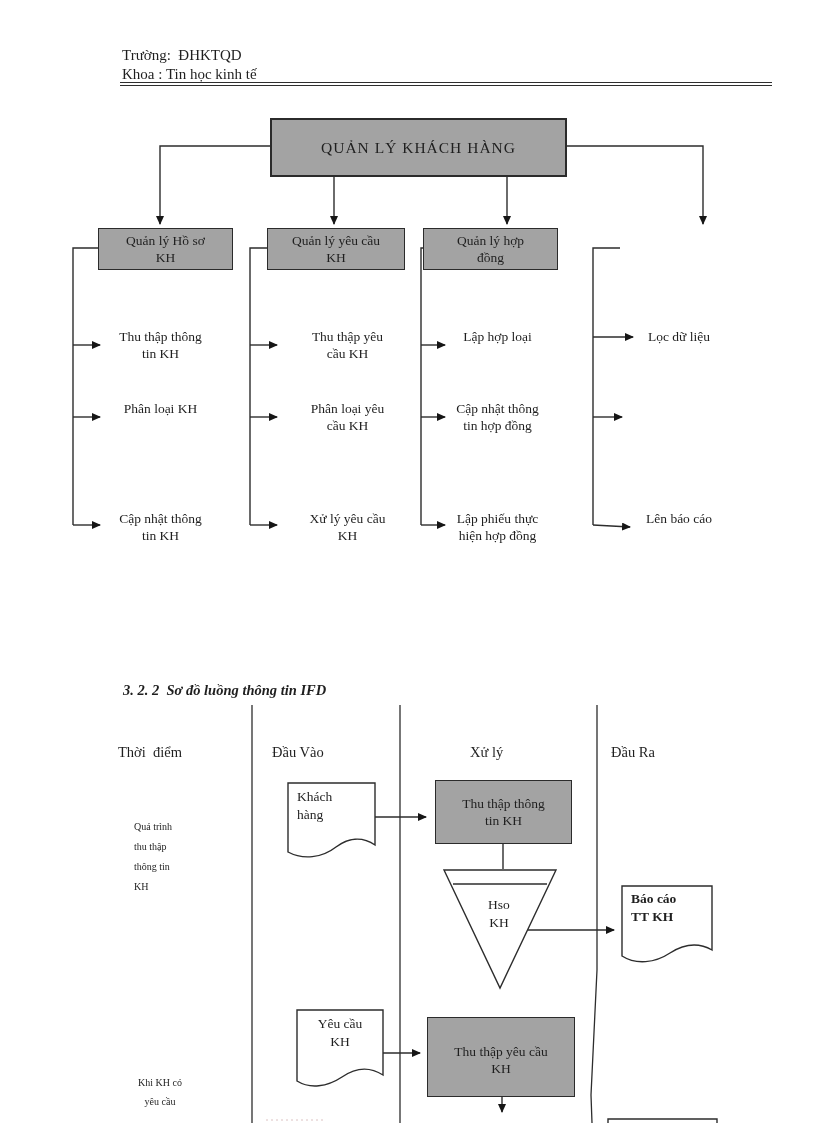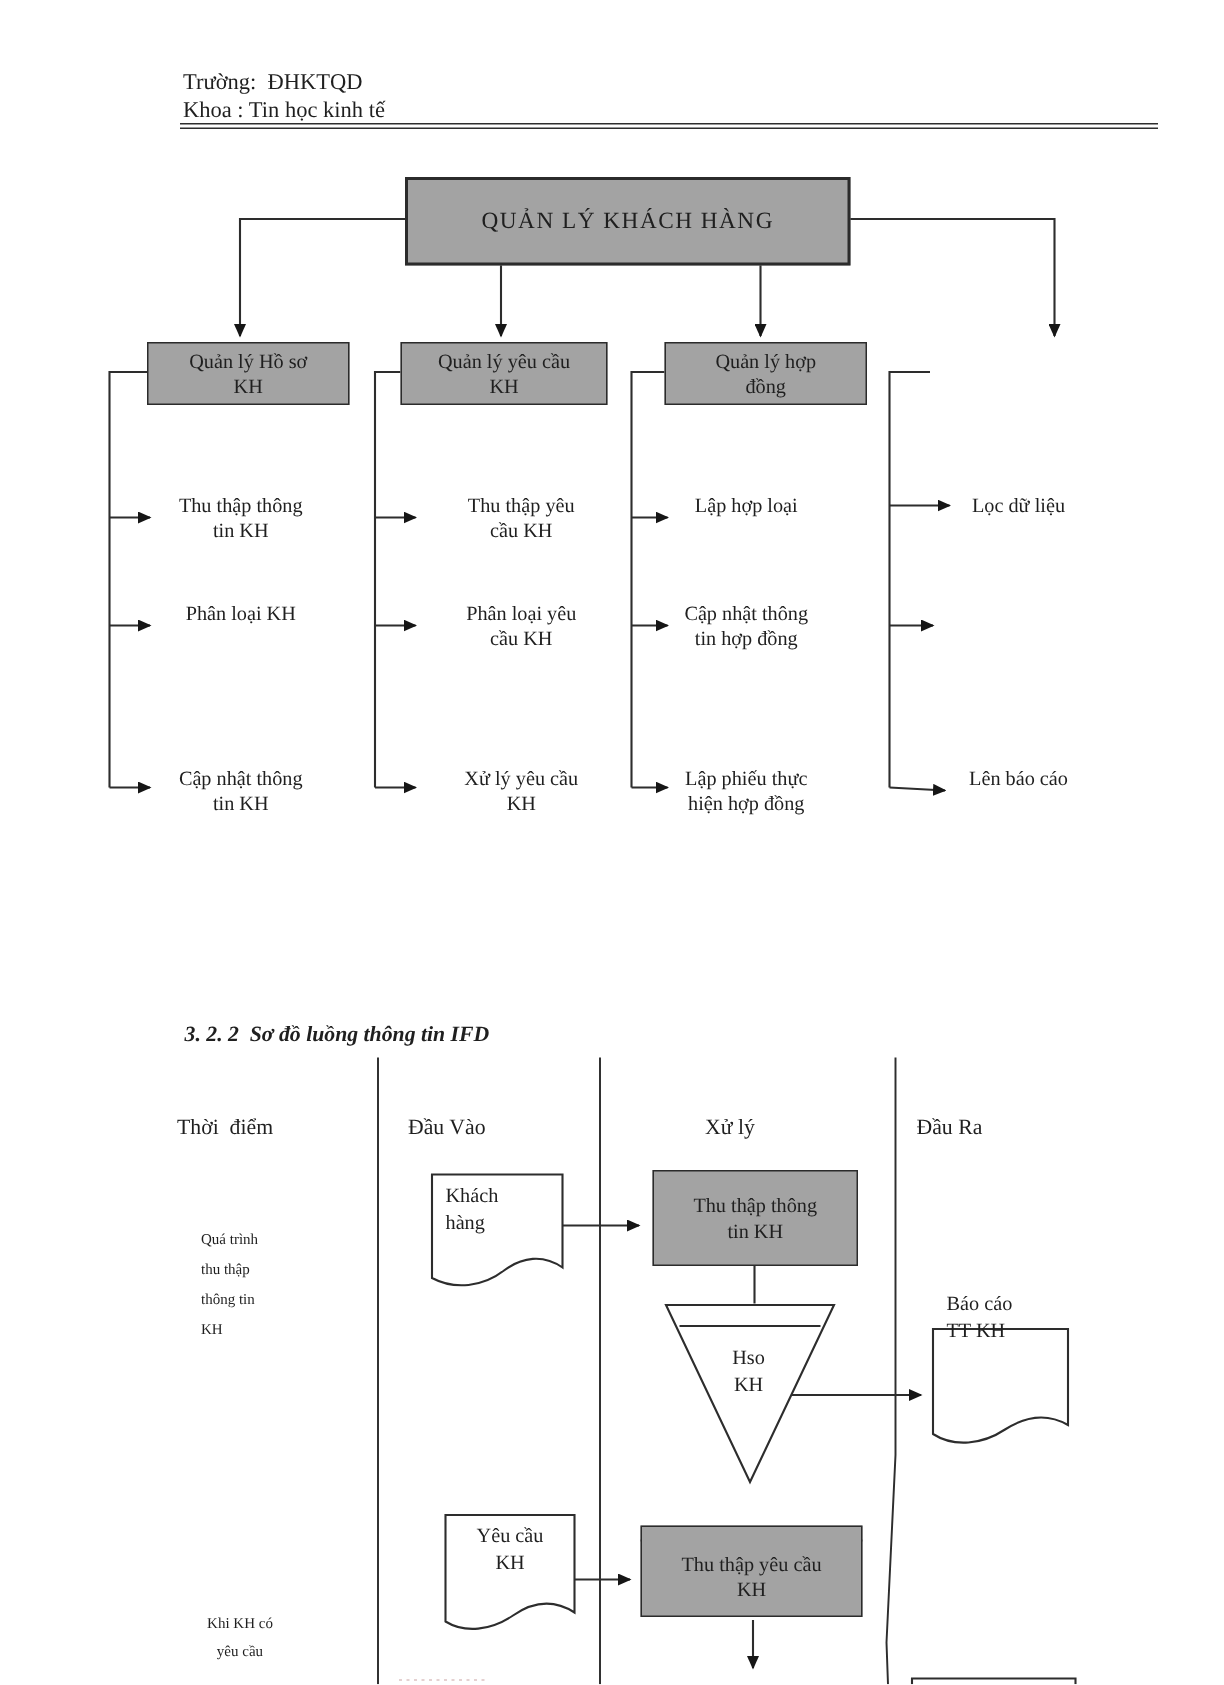--- a/index.html
+++ b/index.html
@@ -14,21 +14,21 @@
   .hdr-rule{left:120px;top:82px;width:652px;height:2px;border-top:1px solid #2e2e2e;border-bottom:1px solid #2e2e2e;}
   svg.lines{position:absolute;left:0;top:0;pointer-events:none;}
   .box{
     position:absolute;display:flex;align-items:center;justify-content:center;
     text-align:center;border:2px solid #2b2b2b;background:#a3a3a3;white-space:pre-wrap;
     font-size:13.5px;line-height:17px;
   }
   .root-box{left:270px;top:118px;width:293px;height:55px;font-size:15.5px;letter-spacing:1px;}
   .b1{left:98px;top:228px;width:133px;height:40px;border-width:1.5px;}
   .b2{left:267px;top:228px;width:136px;height:40px;border-width:1.5px;}
-  .b3{left:443px;top:228px;width:133px;height:40px;border-width:1.5px;}
+  .b3{left:423px;top:228px;width:133px;height:40px;border-width:1.5px;}
   .b4{left:620px;top:228px;width:128px;height:40px;border-width:1.5px;}
   .leaf{position:absolute;text-align:center;font-size:13.5px;line-height:17px;white-space:pre-wrap;}
   .c1{left:98px;width:125px;}
   .c2{left:285px;width:125px;}
   .c3{left:435px;width:125px;}
   .c4{left:614px;width:130px;}
   .r1{top:328px;}
   .r2{top:400px;}
   .r3{top:510px;}
   .heading{left:123px;top:682px;font-size:14.5px;font-style:italic;font-weight:bold;}
@@ -36,25 +36,25 @@
   .ch0{left:118px;}
   .ch1{left:272px;}
   .ch2{left:470px;}
   .ch3{left:611px;}
   .tlabel{position:absolute;font-size:10px;line-height:20px;white-space:pre-wrap;margin-top:44px;}
   .tl0{left:134px;top:773px;}
   .tl1{left:104px;top:1029px;width:112px;text-align:center;line-height:19px;}
   .doct{position:absolute;font-size:13.5px;line-height:18px;white-space:pre-wrap;}
   .d-khach{left:297px;top:788px;}
   .d-hso{left:460px;top:896px;width:78px;text-align:center;}
-  .d-baocao{left:631px;top:860px;}
+  .d-baocao{left:631px;top:890px;font-weight:bold;}
   .d-yeucau{left:300px;top:1015px;width:80px;text-align:center;}
   .pbox{border-width:1.5px;}
   .p1{left:435px;top:780px;width:135px;height:62px;}
-  .p2{left:427px;top:1017px;width:148px;height:61px;padding-top:6px;box-sizing:border-box;}
+  .p2{left:427px;top:1017px;width:148px;height:80px;padding-top:6px;box-sizing:border-box;}
 </style>
 </head>
 <body>
 
 <div class="page">
 
   <div class="t abs hdr-l1">Trường:  ĐHKTQD</div>
   <div class="t abs hdr-l2">Khoa : Tin học kinh tế</div>
   <div class="abs hdr-rule"></div>
 

